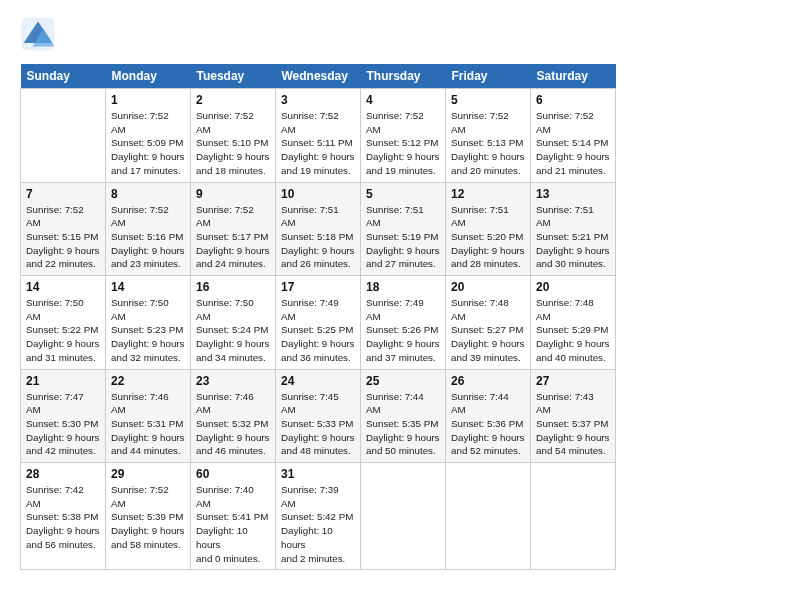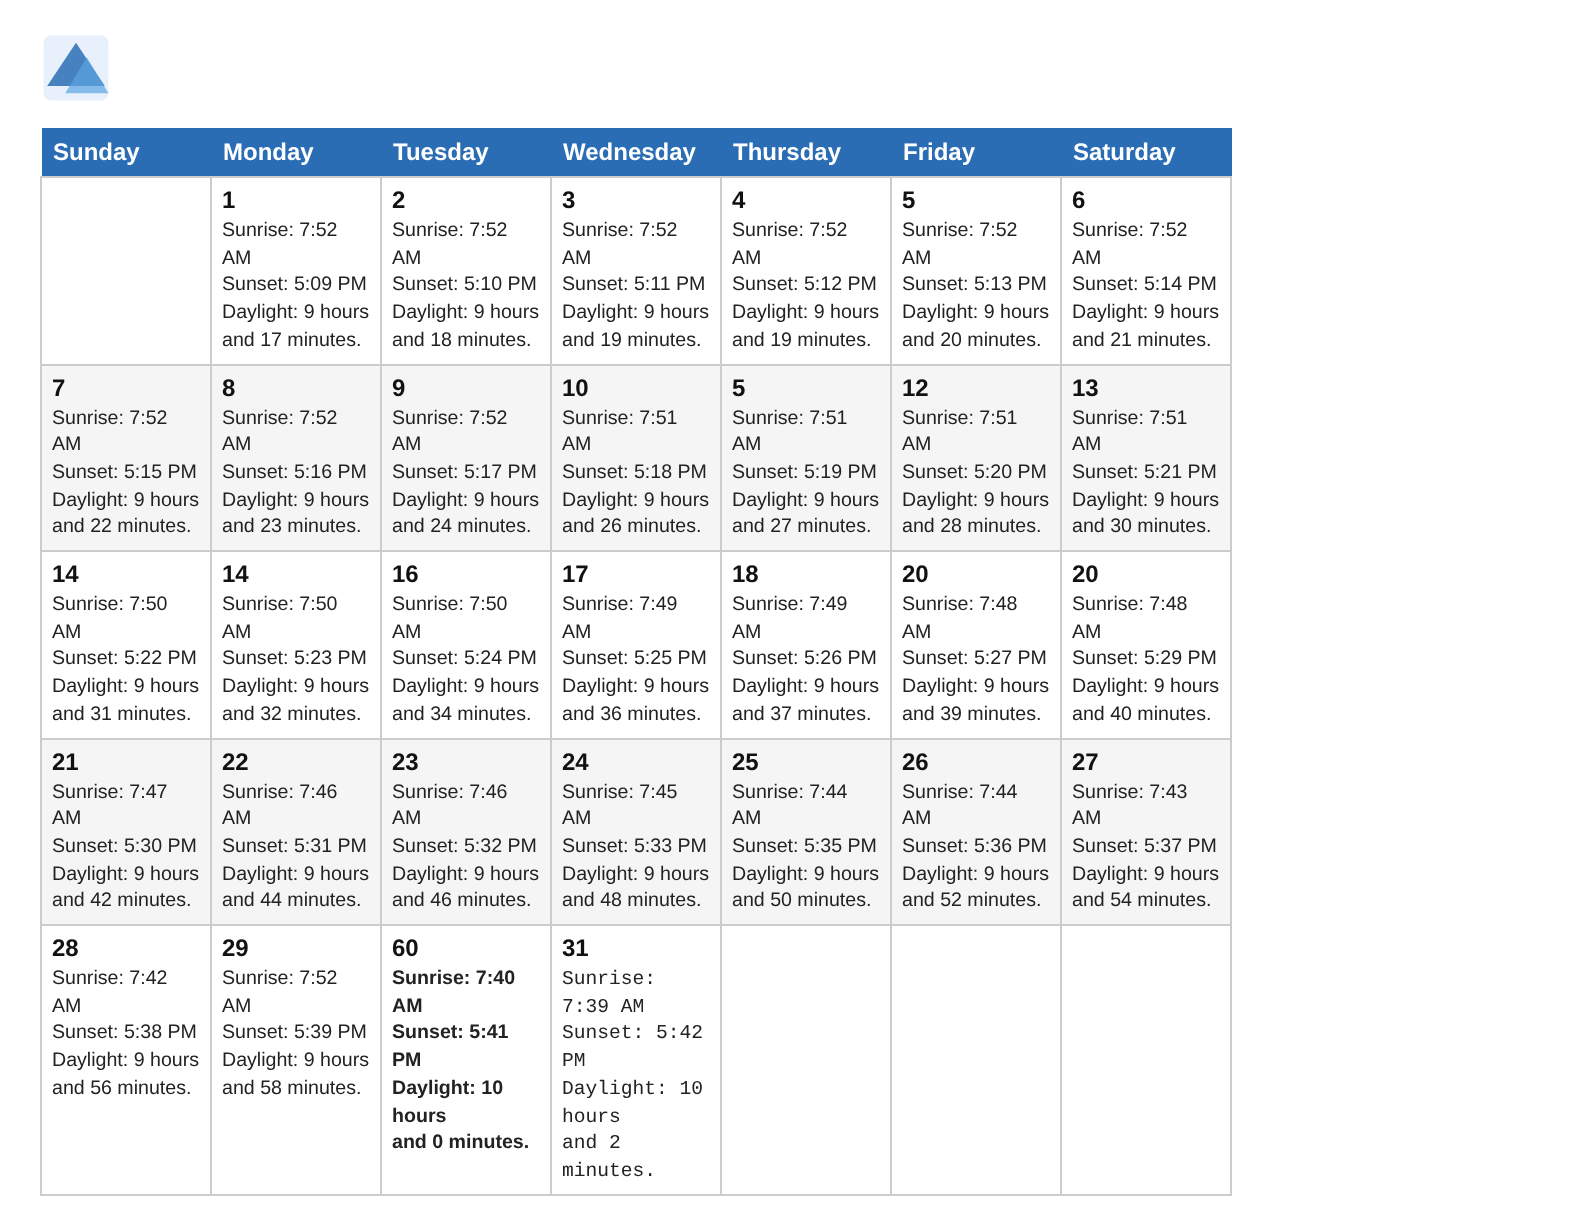--- a/index.html
+++ b/index.html
@@ -326,28 +326,28 @@
           </td>
           <td>
             <span class="day-num">29</span>
             <div class="day-info" style="white-space: pre-line;">Sunrise: 7:52 AM
 Sunset: 5:39 PM
 Daylight: 9 hours
 and 58 minutes.</div>
           </td>
           <td>
             <span class="day-num">60</span>
-            <div class="day-info" style="white-space: pre-line; font-weight: bold;">Sunrise: 7:40 AM
+            <div class="day-info" style="white-space: pre-line;">Sunrise: 7:40 AM
 Sunset: 5:41 PM
 Daylight: 10 hours
 and 0 minutes.</div>
           </td>
           <td>
             <span class="day-num">31</span>
-            <div class="day-info" style="white-space: pre-line; font-family: Liberation Mono, monospace;">Sunrise: 7:39 AM
+            <div class="day-info" style="white-space: pre-line;">Sunrise: 7:39 AM
 Sunset: 5:42 PM
 Daylight: 10 hours
 and 2 minutes.</div>
           </td>
           <td class="empty"></td>
           <td class="empty"></td>
           <td class="empty"></td>
         </tr>
       </tbody>
   </table>

